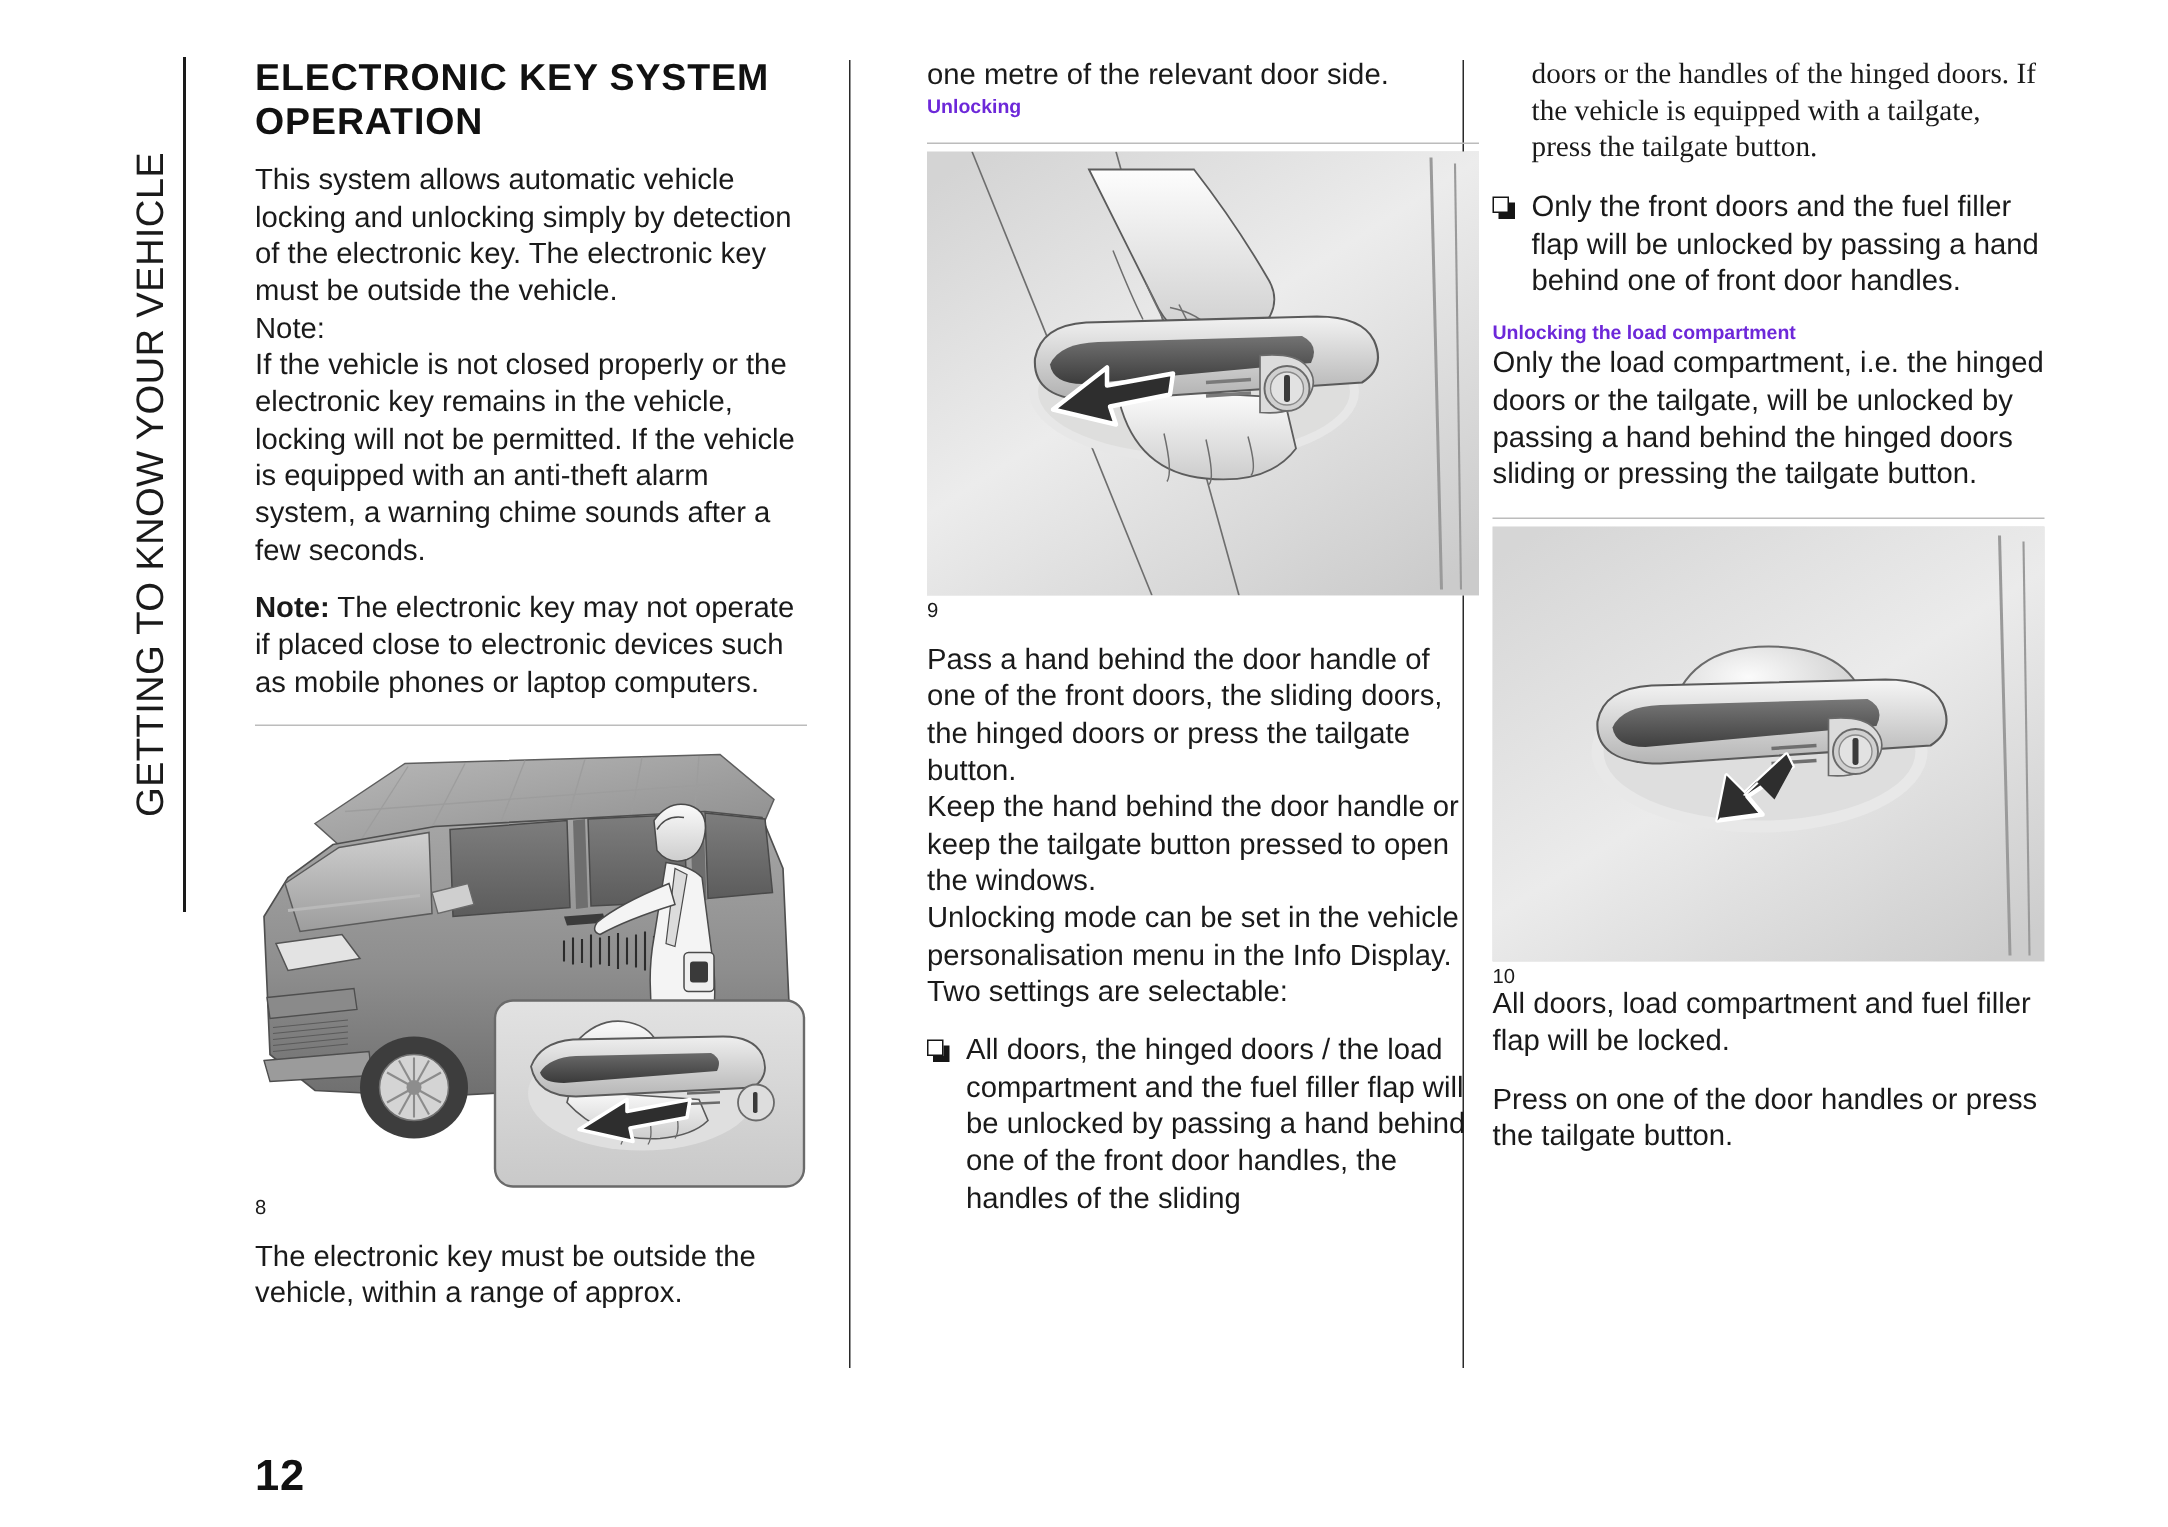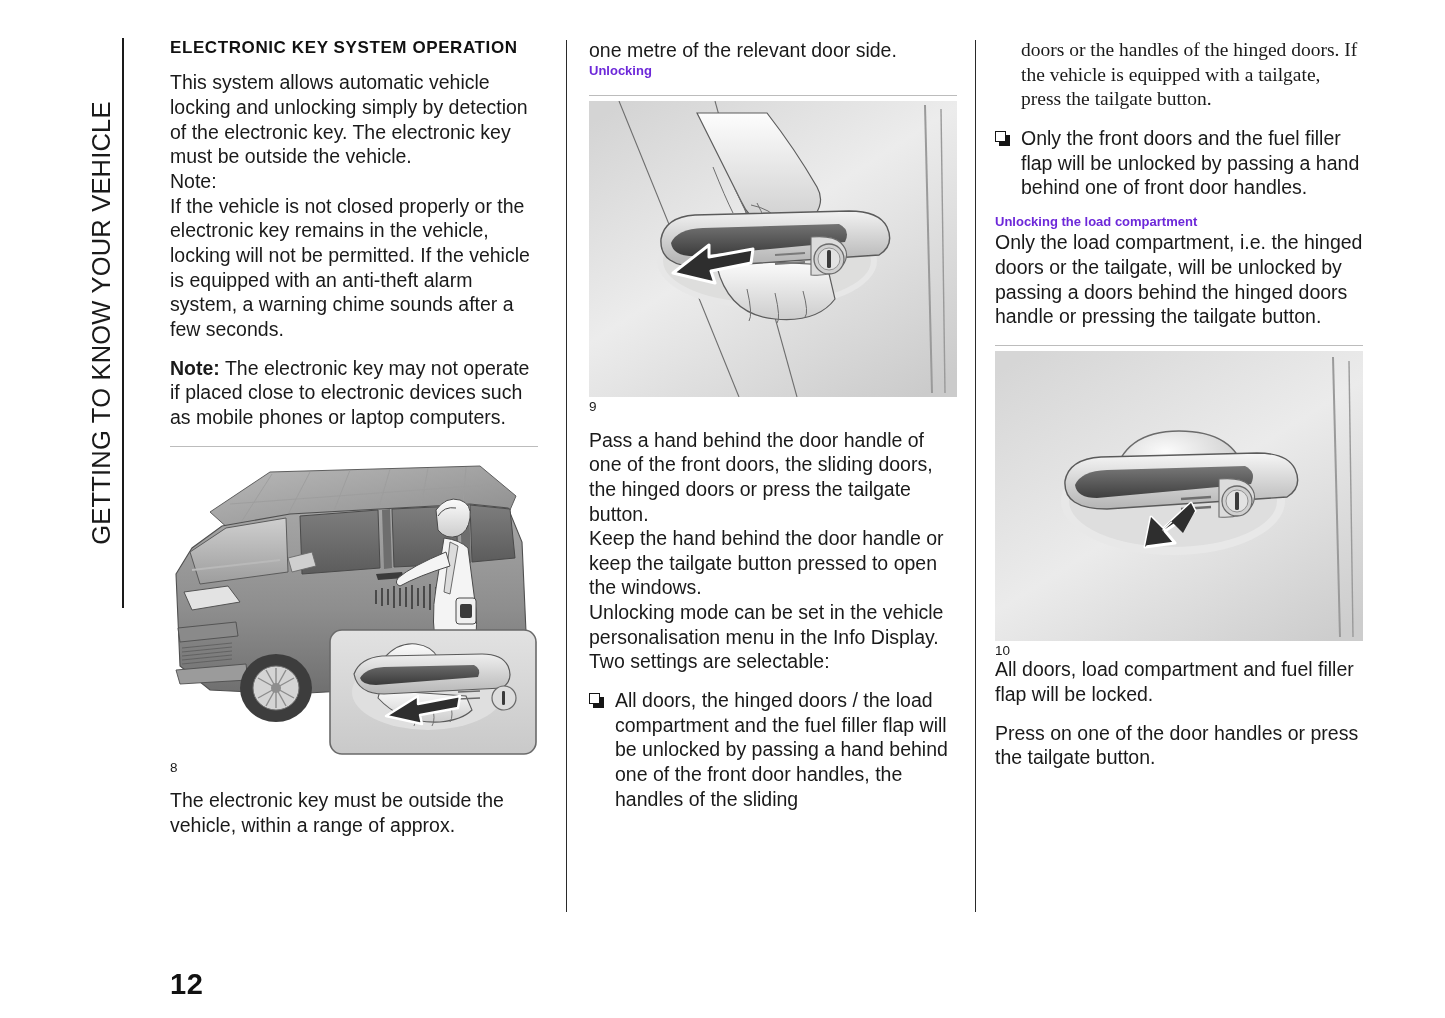--- a/index.html
+++ b/index.html
@@ -60,25 +60,25 @@
   .col-divider.d1 { left: 566px; }
   .col-divider.d2 { left: 975px; }
 
   
   .col {
     position: absolute;
     top: 38px;
     width: 368px;
   }
   .col1 { left: 170px; }
-  .col2 { left: 589px; }
+  .col2 { left: 618px; }
   .col3 { left: 995px; }
 
   h1.sec-title {
-    font-size: 17px;
+    font-size: 25px;
     font-weight: bold;
     line-height: 1.14;
     margin: 0 0 13px 0;
     letter-spacing: 0.6px;
     color: #111;
     text-transform: uppercase;
   }
   h2.sub-title {
     font-size: 13px;
     font-weight: bold;
@@ -460,21 +460,21 @@
       <li>
         <span class="cube-bullet">
           <span class="shadow"></span>
             <span class="face"></span>
         </span>
         <span>Only the front doors and the fuel filler flap will be unlocked by passing a hand behind one of front door handles.</span>
       </li>
     </ul>
 
     <h2 class="sub-title" style="margin-top:14px;">Unlocking the load compartment</h2>
-    <p class="body">Only the load compartment, i.e. the hinged doors or the tailgate, will be unlocked by passing a doors behind the hinged doors handle or pressing the tailgate button.</p>
+    <p class="body">Only the load compartment, i.e. the hinged doors or the tailgate, will be unlocked by passing a hand behind the hinged doors sliding or pressing the tailgate button.</p>
 
     <div class="fig-wrap fig10">
       <div class="fig-rule"></div>
       <div class="fig-box">
         <svg viewBox="0 0 368 290" width="368" height="290">
           <defs>
             <linearGradient id="doorG10" x1="0.1" y1="0" x2="0.9" y2="1">
               <stop offset="0" stop-color="#d6d6d6"></stop>
               <stop offset="0.5" stop-color="#ebebeb"></stop>
               <stop offset="1" stop-color="#cdcdcd"></stop>

